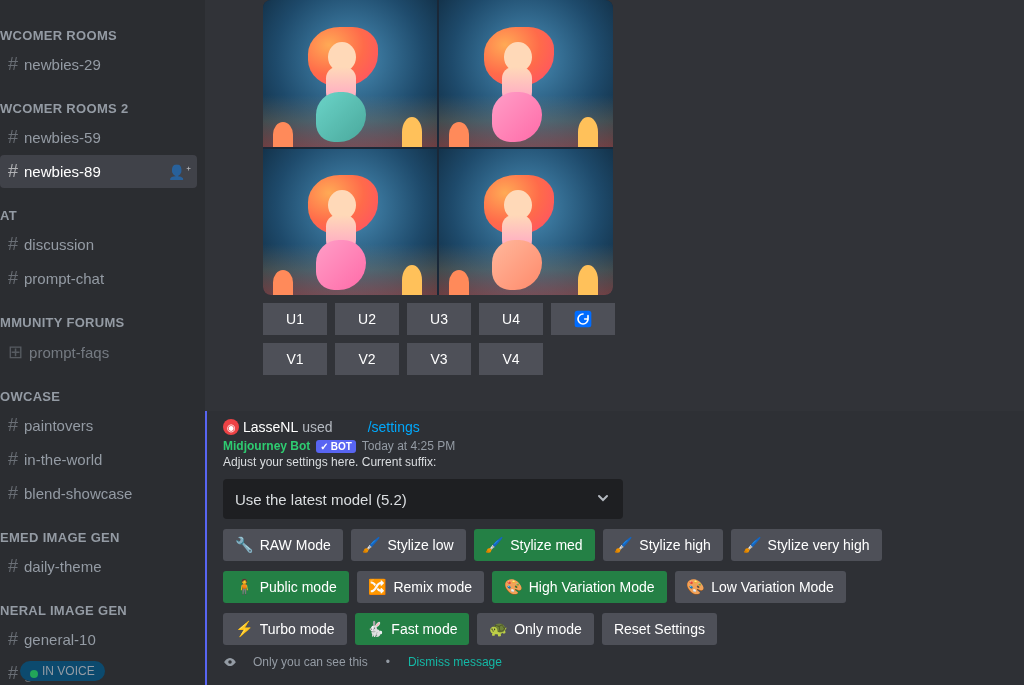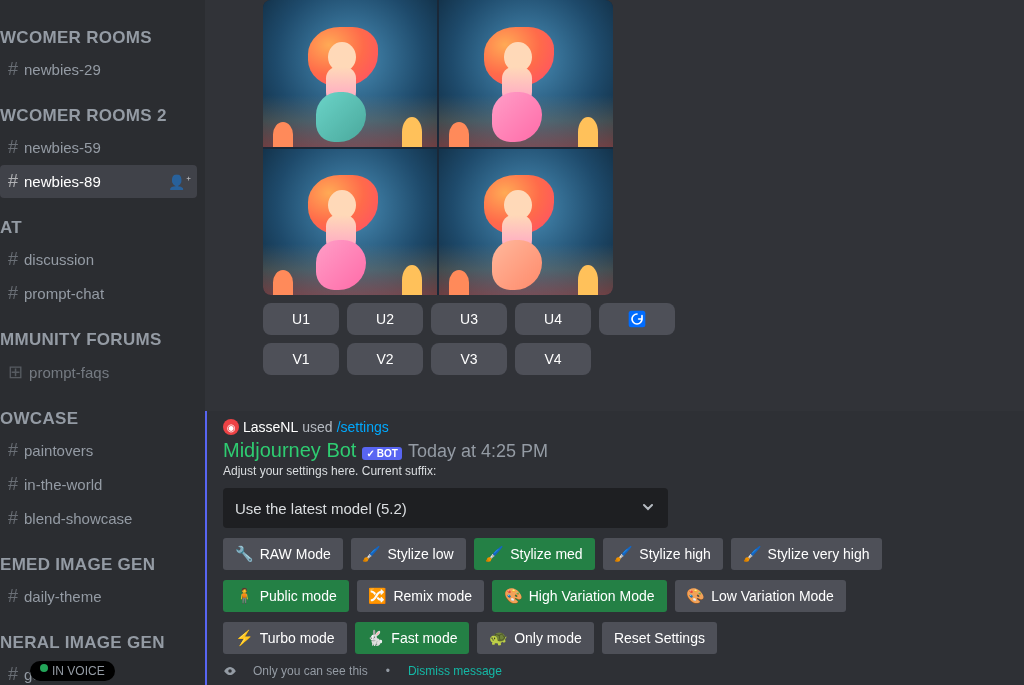--- a/index.html
+++ b/index.html
@@ -1,19 +1,19 @@
 <!DOCTYPE html>
 <html><head>
 <meta charset="utf-8">
 <style>
 * { margin: 0; padding: 0; box-sizing: border-box; font-family: -apple-system, BlinkMacSystemFont, "Segoe UI", sans-serif; }
 body { background: #313338; color: #dbdee1; display: flex; height: 685px; width: 1024px; overflow: hidden; }
 
 .sidebar { width: 205px; background: #2b2d31; padding-top: 20px; overflow-y: auto; flex-shrink: 0; }
-.section-header { font-size: 17px; font-weight: 600; color: #949ba4; padding: 8px 8px 4px 0; letter-spacing: 0.3px; text-transform: uppercase; }
+.section-header { font-size: 13px; font-weight: 600; color: #949ba4; padding: 8px 8px 4px 0; letter-spacing: 0.3px; text-transform: uppercase; }
 .channel-list { margin-bottom: 12px; }
 .channel-item { display: flex; align-items: center; padding: 6px 8px; margin: 1px 8px 1px 0; border-radius: 4px; color: #949ba4; font-size: 15px; cursor: pointer; position: relative; }
 .channel-item.active { background: #404249; color: #fff; }
 .channel-item .hash { margin-right: 6px; opacity: 0.6; font-size: 18px; }
 .channel-item .add-person { position: absolute; right: 6px; opacity: 0.6; font-size: 14px; }
 .channel-item.faq { opacity: 0.7; }
 
 .main { flex: 1; display: flex; flex-direction: column; overflow-y: auto; background: #313338; }
 .msg-block { padding: 0 16px 16px 58px; position: relative; }
 
@@ -26,47 +26,47 @@
 .merm-tail { position: absolute; width: 50px; height: 50px; border-radius: 50% 50% 60% 40%; top: 70px; left: 18px; }
 .merm-tail.teal { background: linear-gradient(135deg, #6bd4c8, #4aa89c); }
 .merm-tail.pink { background: linear-gradient(135deg, #ff9ec7, #ff6ba8); }
 .merm-tail.coral { background: linear-gradient(135deg, #ffb89c, #ff8a6b); }
 .coral-bed { position: absolute; bottom: 0; width: 100%; height: 35%; background: linear-gradient(to top, rgba(255,100,80,0.4), rgba(255,180,100,0.2), transparent); }
 .coral-bed::before, .coral-bed::after { content: ""; position: absolute; bottom: 0; width: 20px; height: 25px; border-radius: 50% 50% 0 0; }
 .coral-bed::before { background: #ff8a5a; left: 10px; }
 .coral-bed::after { background: #ffc15a; right: 15px; height: 30px; }
 
 .btn-row { display: flex; gap: 8px; margin-top: 8px; }
-.grid-btn { width: 76px; height: 32px; background: #4e5058; border: none; border-radius: 8px; color: #fff; font-size: 14px; font-weight: 500; display: flex; align-items: center; justify-content: center; cursor: pointer; }
+.grid-btn { width: 64px; height: 32px; background: #4e5058; border: none; border-radius: 0; color: #fff; font-size: 14px; font-weight: 500; display: flex; align-items: center; justify-content: center; cursor: pointer; }
 .grid-btn.icon-btn svg { width: 20px; height: 20px; }
 
 .settings-block { background: #2e3035; border-left: 2px solid #5865f2; margin-top: 20px; padding: 8px 16px 16px 16px; position: relative; }
 .cmd-line { font-size: 14px; color: #b5bac1; display: flex; align-items: center; gap: 4px; }
 .cmd-line .d-badge { width: 16px; height: 16px; background: #ed4245; border-radius: 50%; display: inline-flex; align-items: center; justify-content: center; font-size: 10px; color: #fff; }
 .cmd-line .username { color: #ffffff; font-weight: 500; }
-.cmd-line .cmd { color: #00a8fc; }
+.cmd-line .cmd { color: #00a8fc; margin-left: 31px; }
 .bot-line { display: flex; align-items: baseline; gap: 6px; margin-top: 4px; }
-.bot-name { color: #2ecc71; font-weight: 400; font-size: 20px; }
+.bot-name { color: #2ecc71; font-weight: 700; font-size: 12px; }
 .bot-tag { background: #5865f2; color: #fff; font-size: 10px; font-weight: 600; padding: 1px 4px; border-radius: 3px; display: inline-flex; align-items: center; gap: 2px; }
-.timestamp { color: #949ba4; font-size: 18px; }
+.timestamp { color: #949ba4; font-size: 12px; }
 .settings-text { color: #dbdee1; font-size: 12px; margin-top: 2px; }
 
-.model-select { margin-top: 10px; width: 445px; height: 40px; background: #1e1f22; border-radius: 4px; display: flex; align-items: center; justify-content: space-between; padding: 0 12px; color: #dbdee1; font-size: 15px; cursor: pointer; }
+.model-select { margin-top: 10px; width: 400px; height: 40px; background: #1e1f22; border-radius: 4px; display: flex; align-items: center; justify-content: space-between; padding: 0 12px; color: #dbdee1; font-size: 15px; cursor: pointer; }
 .chev { color: #b5bac1; }
 
 .settings-row { display: flex; gap: 8px; margin-top: 10px; flex-wrap: wrap; }
 .setting-btn { height: 32px; padding: 0 12px; background: #4e5058; border: none; border-radius: 3px; color: #fff; font-size: 14px; font-weight: 500; display: flex; align-items: center; gap: 6px; cursor: pointer; }
 .setting-btn.green { background: #248045; }
 .setting-btn .emoji { font-size: 15px; }
 
 .ephemeral { display: flex; align-items: center; gap: 16px; margin-top: 10px; font-size: 12px; color: #949ba4; }
 .ephemeral a { color: #14b8a6; cursor: pointer; }
 .ephemeral .dot { margin: 0 2px; }
 
-.voice-indicator { position: absolute; bottom: 4px; left: 30px; background: #000000; border-radius: 12px; padding: 3px 10px; font-size: 12px; color: #949ba4; display: flex; align-items: flex-start; gap: 4px; }
+.voice-indicator { position: absolute; bottom: 4px; left: 20px; background: #0c4a6e; border-radius: 12px; padding: 3px 10px; font-size: 12px; color: #949ba4; display: flex; align-items: flex-end; gap: 4px; }
 .voice-indicator .vdot { width: 8px; height: 8px; background: #23a559; border-radius: 50%; }
 </style>
 </head>
 <body>
 
 <div class="sidebar" id="sidebar">
     <div class="section-header">WCOMER ROOMS</div>
     <div class="channel-list">
       <div class="channel-item">
         <span class="hash">#</span>

